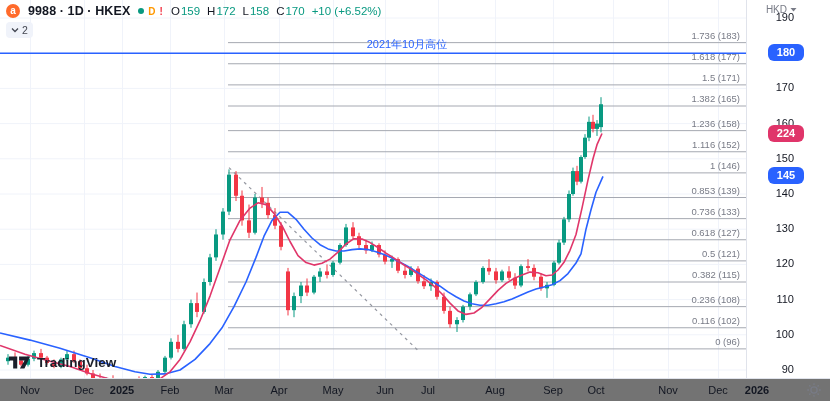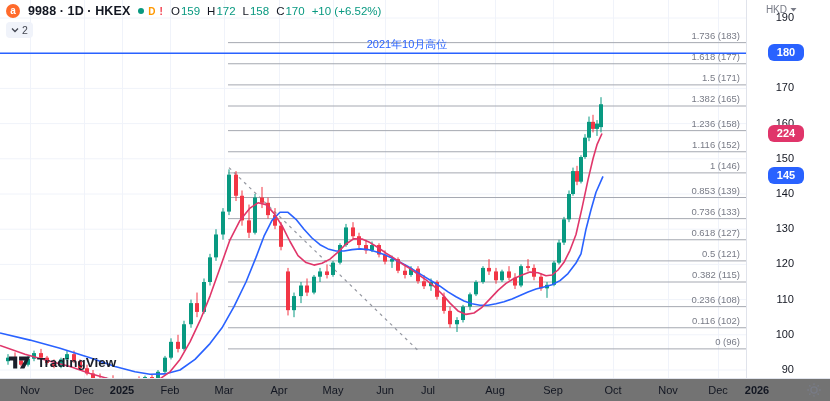--- a/index.html
+++ b/index.html
@@ -376,21 +376,21 @@
         <div class="tlabel" style="left: 84px;">Dec</div>
         <div class="tlabel bold" style="left: 122px;">2025</div>
         <div class="tlabel" style="left: 170px;">Feb</div>
         <div class="tlabel" style="left: 224px;">Mar</div>
         <div class="tlabel" style="left: 279px;">Apr</div>
         <div class="tlabel" style="left: 333px;">May</div>
         <div class="tlabel" style="left: 385px;">Jun</div>
         <div class="tlabel" style="left: 428px;">Jul</div>
         <div class="tlabel" style="left: 495px;">Aug</div>
         <div class="tlabel" style="left: 553px;">Sep</div>
-        <div class="tlabel" style="left: 613px;">Oct</div>
+        <div class="tlabel" style="left: 596px;">Oct</div>
         <div class="tlabel" style="left: 668px;">Nov</div>
         <div class="tlabel" style="left: 718px;">Dec</div>
         <div class="tlabel bold" style="left: 757px;">2026</div>
       </div>
   </div>
 
   <svg class="gear" viewBox="0 0 16 16">
     <circle cx="8" cy="8" r="3.1" fill="none" stroke="#787b86" stroke-width="1.3"></circle>
     <g stroke="#787b86" stroke-width="1.3">
       <line x1="13" y1="8" x2="14.8" y2="8"></line>

